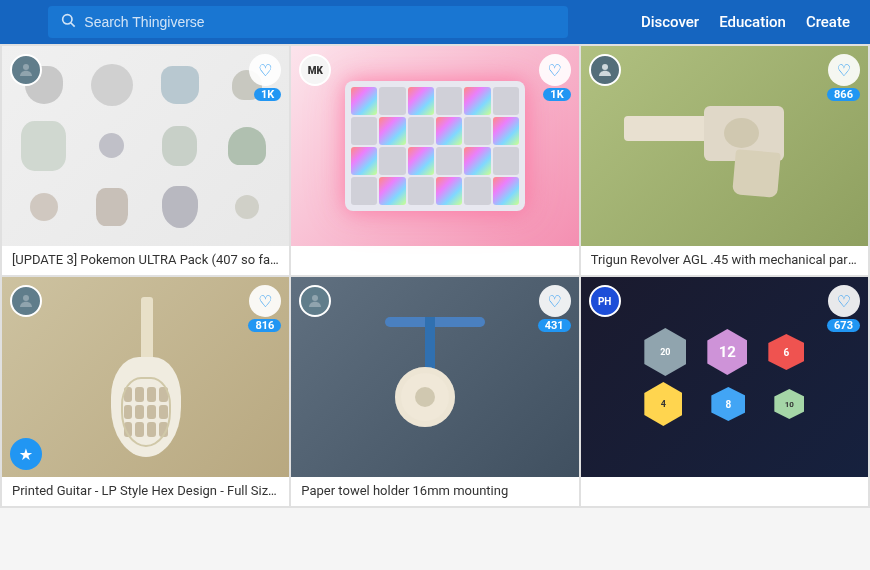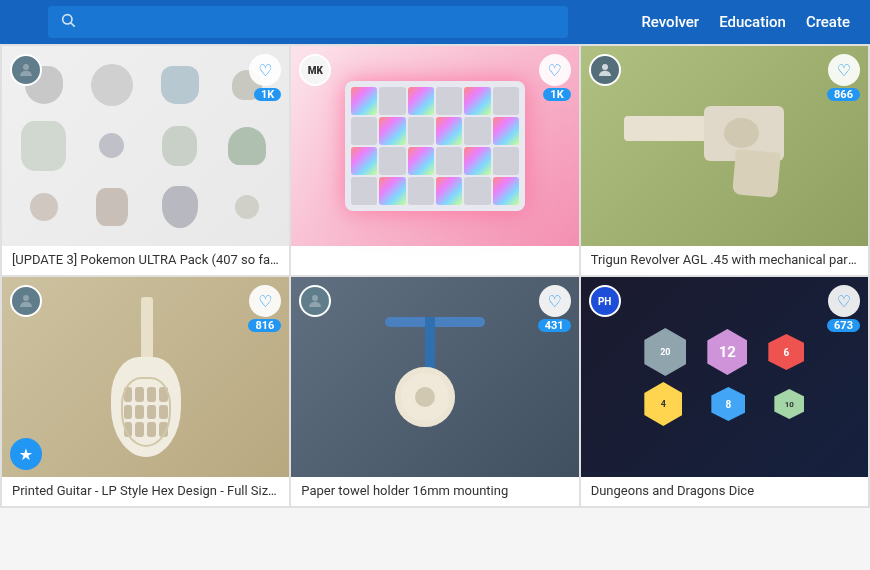--- a/index.html
+++ b/index.html
@@ -394,23 +394,24 @@
 <body>
 
 <div class="header">
   <div class="search-bar">
     <span class="search-icon-svg">
       <svg width="16" height="16" viewBox="0 0 24 24" fill="none" stroke="rgba(255,255,255,0.8)" stroke-width="2.5">
         <circle cx="11" cy="11" r="7"></circle>
           <line x1="16.5" y1="16.5" x2="22" y2="22"></line>
       </svg>
     </span>
+    <input type="text" placeholder="Search Thingiverse" style="">
   </div>
   <nav class="nav-links">
-    <a class="nav-link">Revolver</a>
+    <a class="nav-link">Discover</a>
     <a class="nav-link">Education</a>
     <a class="nav-link">Create</a>
   </nav>
 </div>
 
 <div class="grid">
 
   <div class="card">
     <div class="img-placeholder img-pokemon">
       <div class="pokemon-grid">
@@ -568,16 +569,15 @@
         <div class="die" style="width:38px;height:44px;clip-path:polygon(50% 0%,100% 25%,100% 75%,50% 100%,0% 75%,0% 25%);background:#ffd54f;display:flex;align-items:center;justify-content:center;font-size:9px;color:#333;font-weight:bold;">4</div>
         <div class="die" style="width:34px;height:34px;background:#42a5f5;border-radius:5px;display:flex;align-items:center;justify-content:center;font-size:10px;color:#fff;font-weight:bold;">8</div>
         <div class="die" style="width:30px;height:30px;clip-path:polygon(50% 0%,100% 25%,100% 75%,50% 100%,0% 75%,0% 25%);background:#a5d6a7;display:flex;align-items:center;justify-content:center;font-size:8px;color:#333;font-weight:bold;">10</div>
       </div>
     </div>
     <div class="avatar-badge avatar-ph">PH</div>
     <div class="heart-btn">
       <span class="heart-icon heart-blue">♡</span>
     </div>
     <div class="count-badge">673</div>
-    <div class="card-title">Dungeons and Dragons Dice</div>
   </div>
 
 </div>
 
 </body></html>

